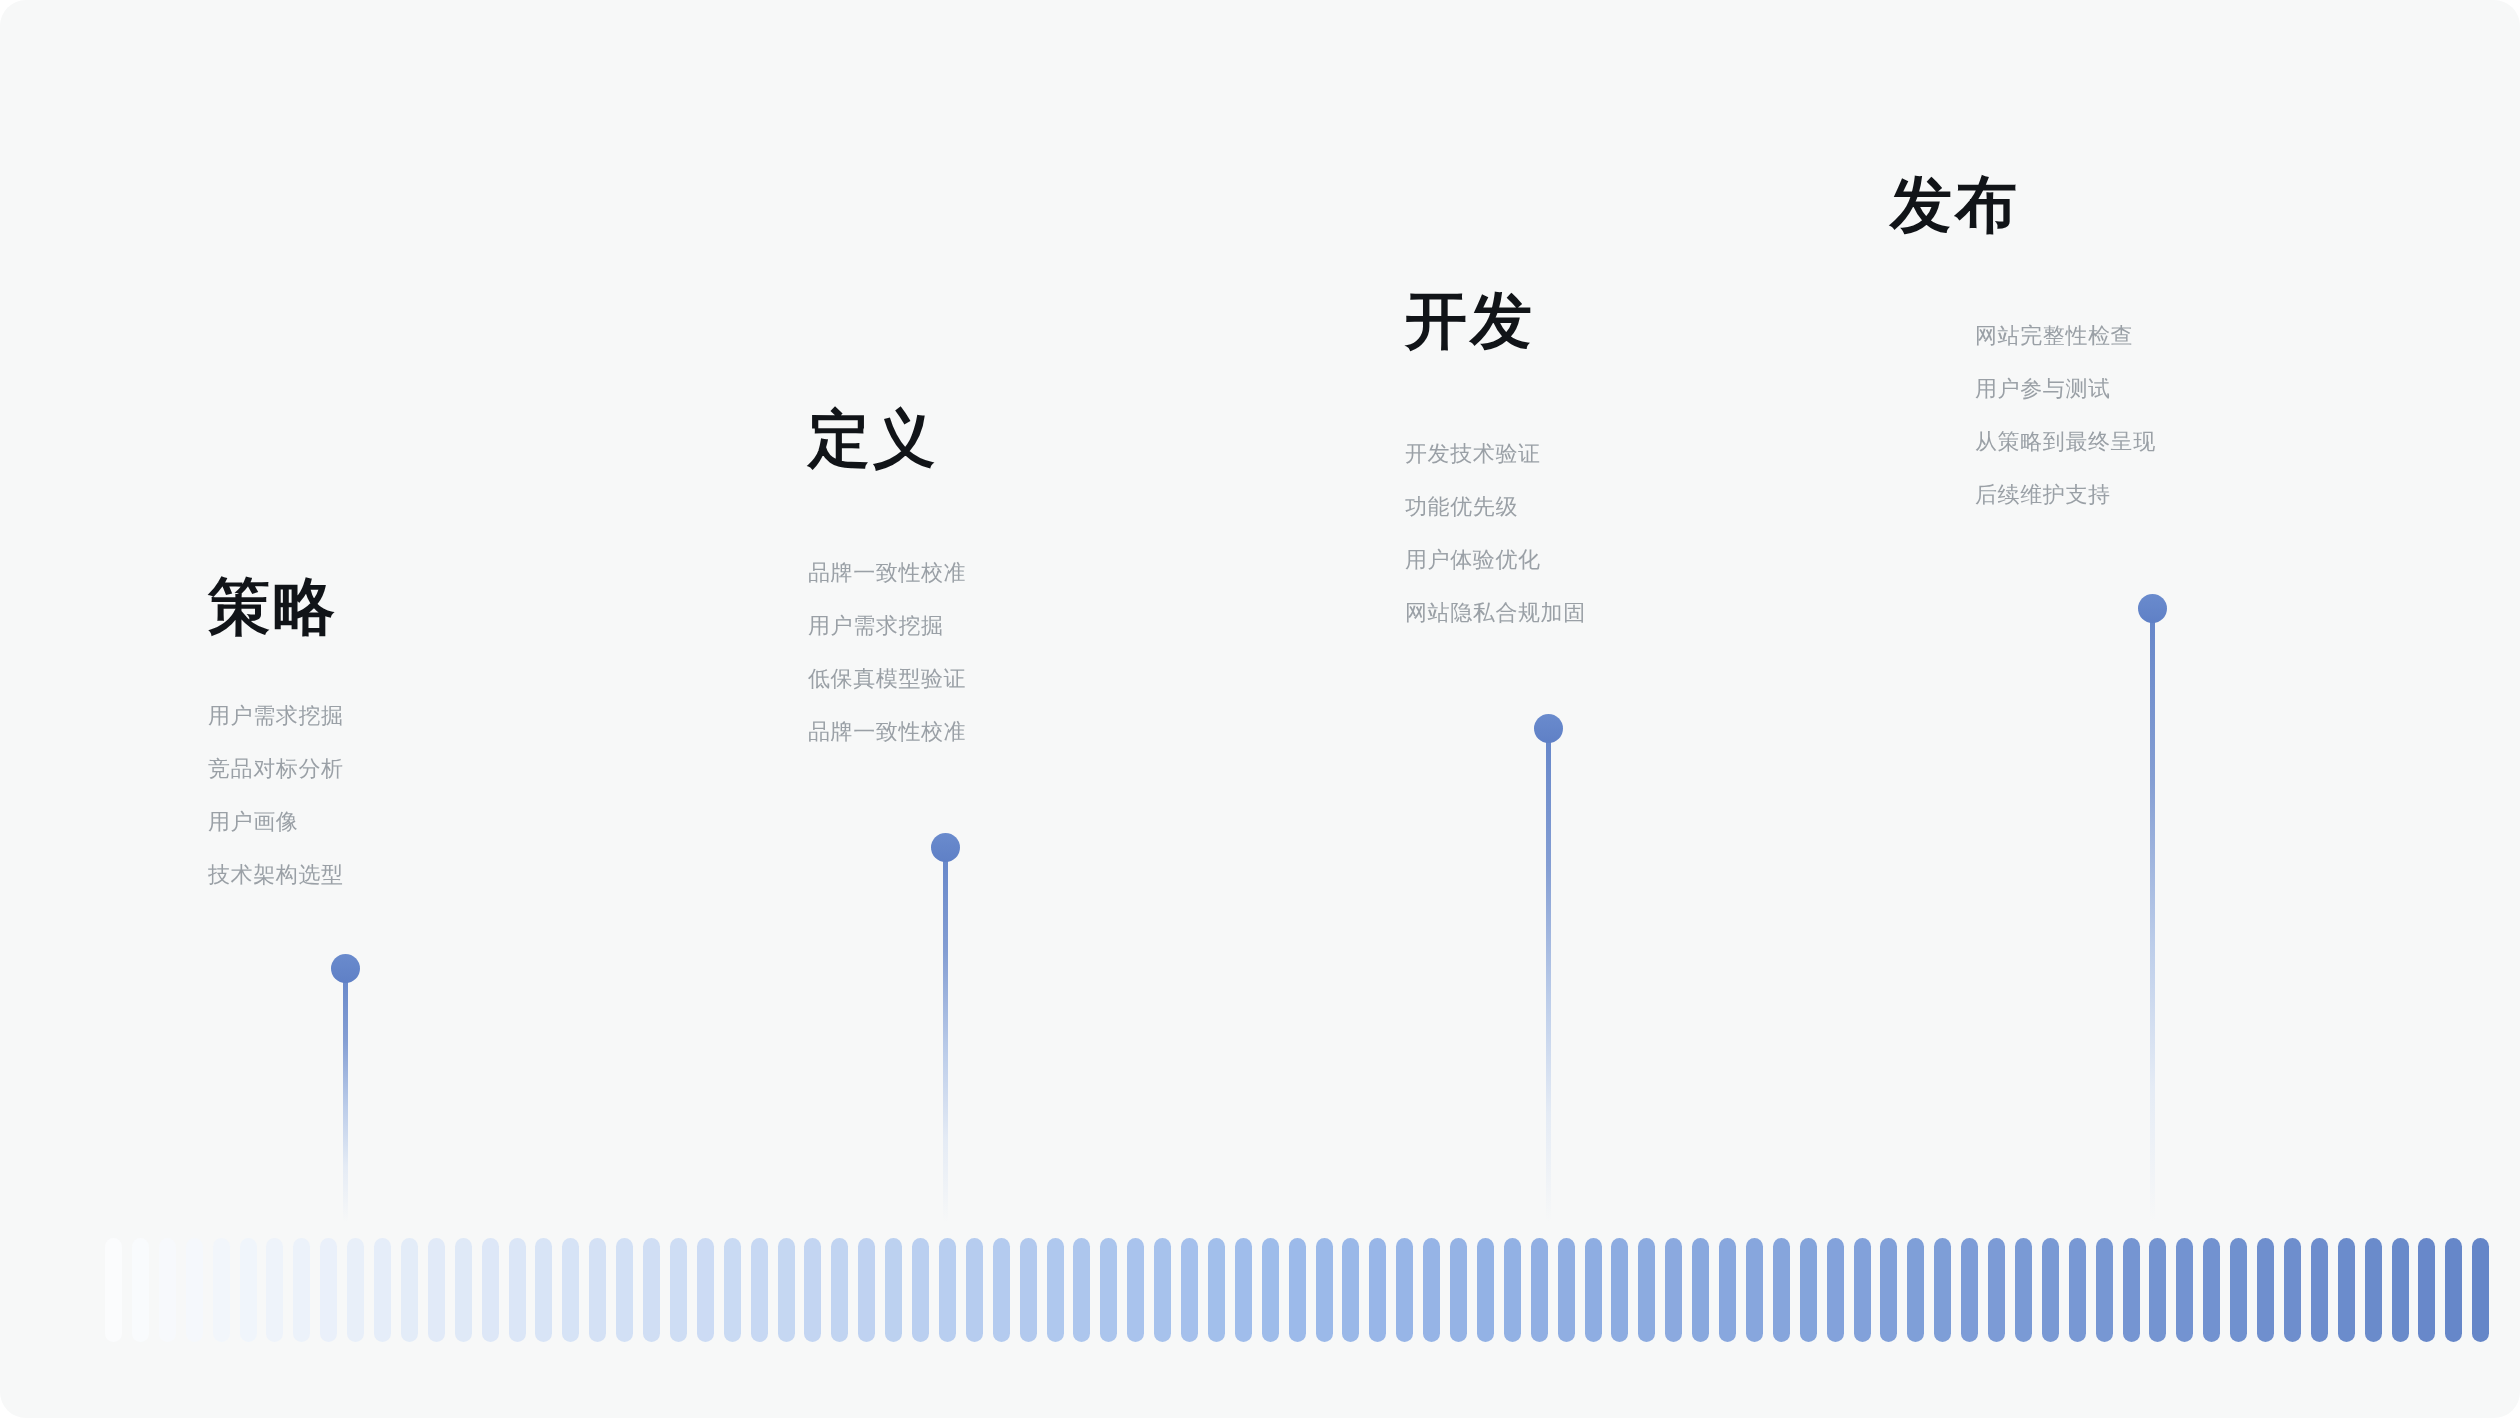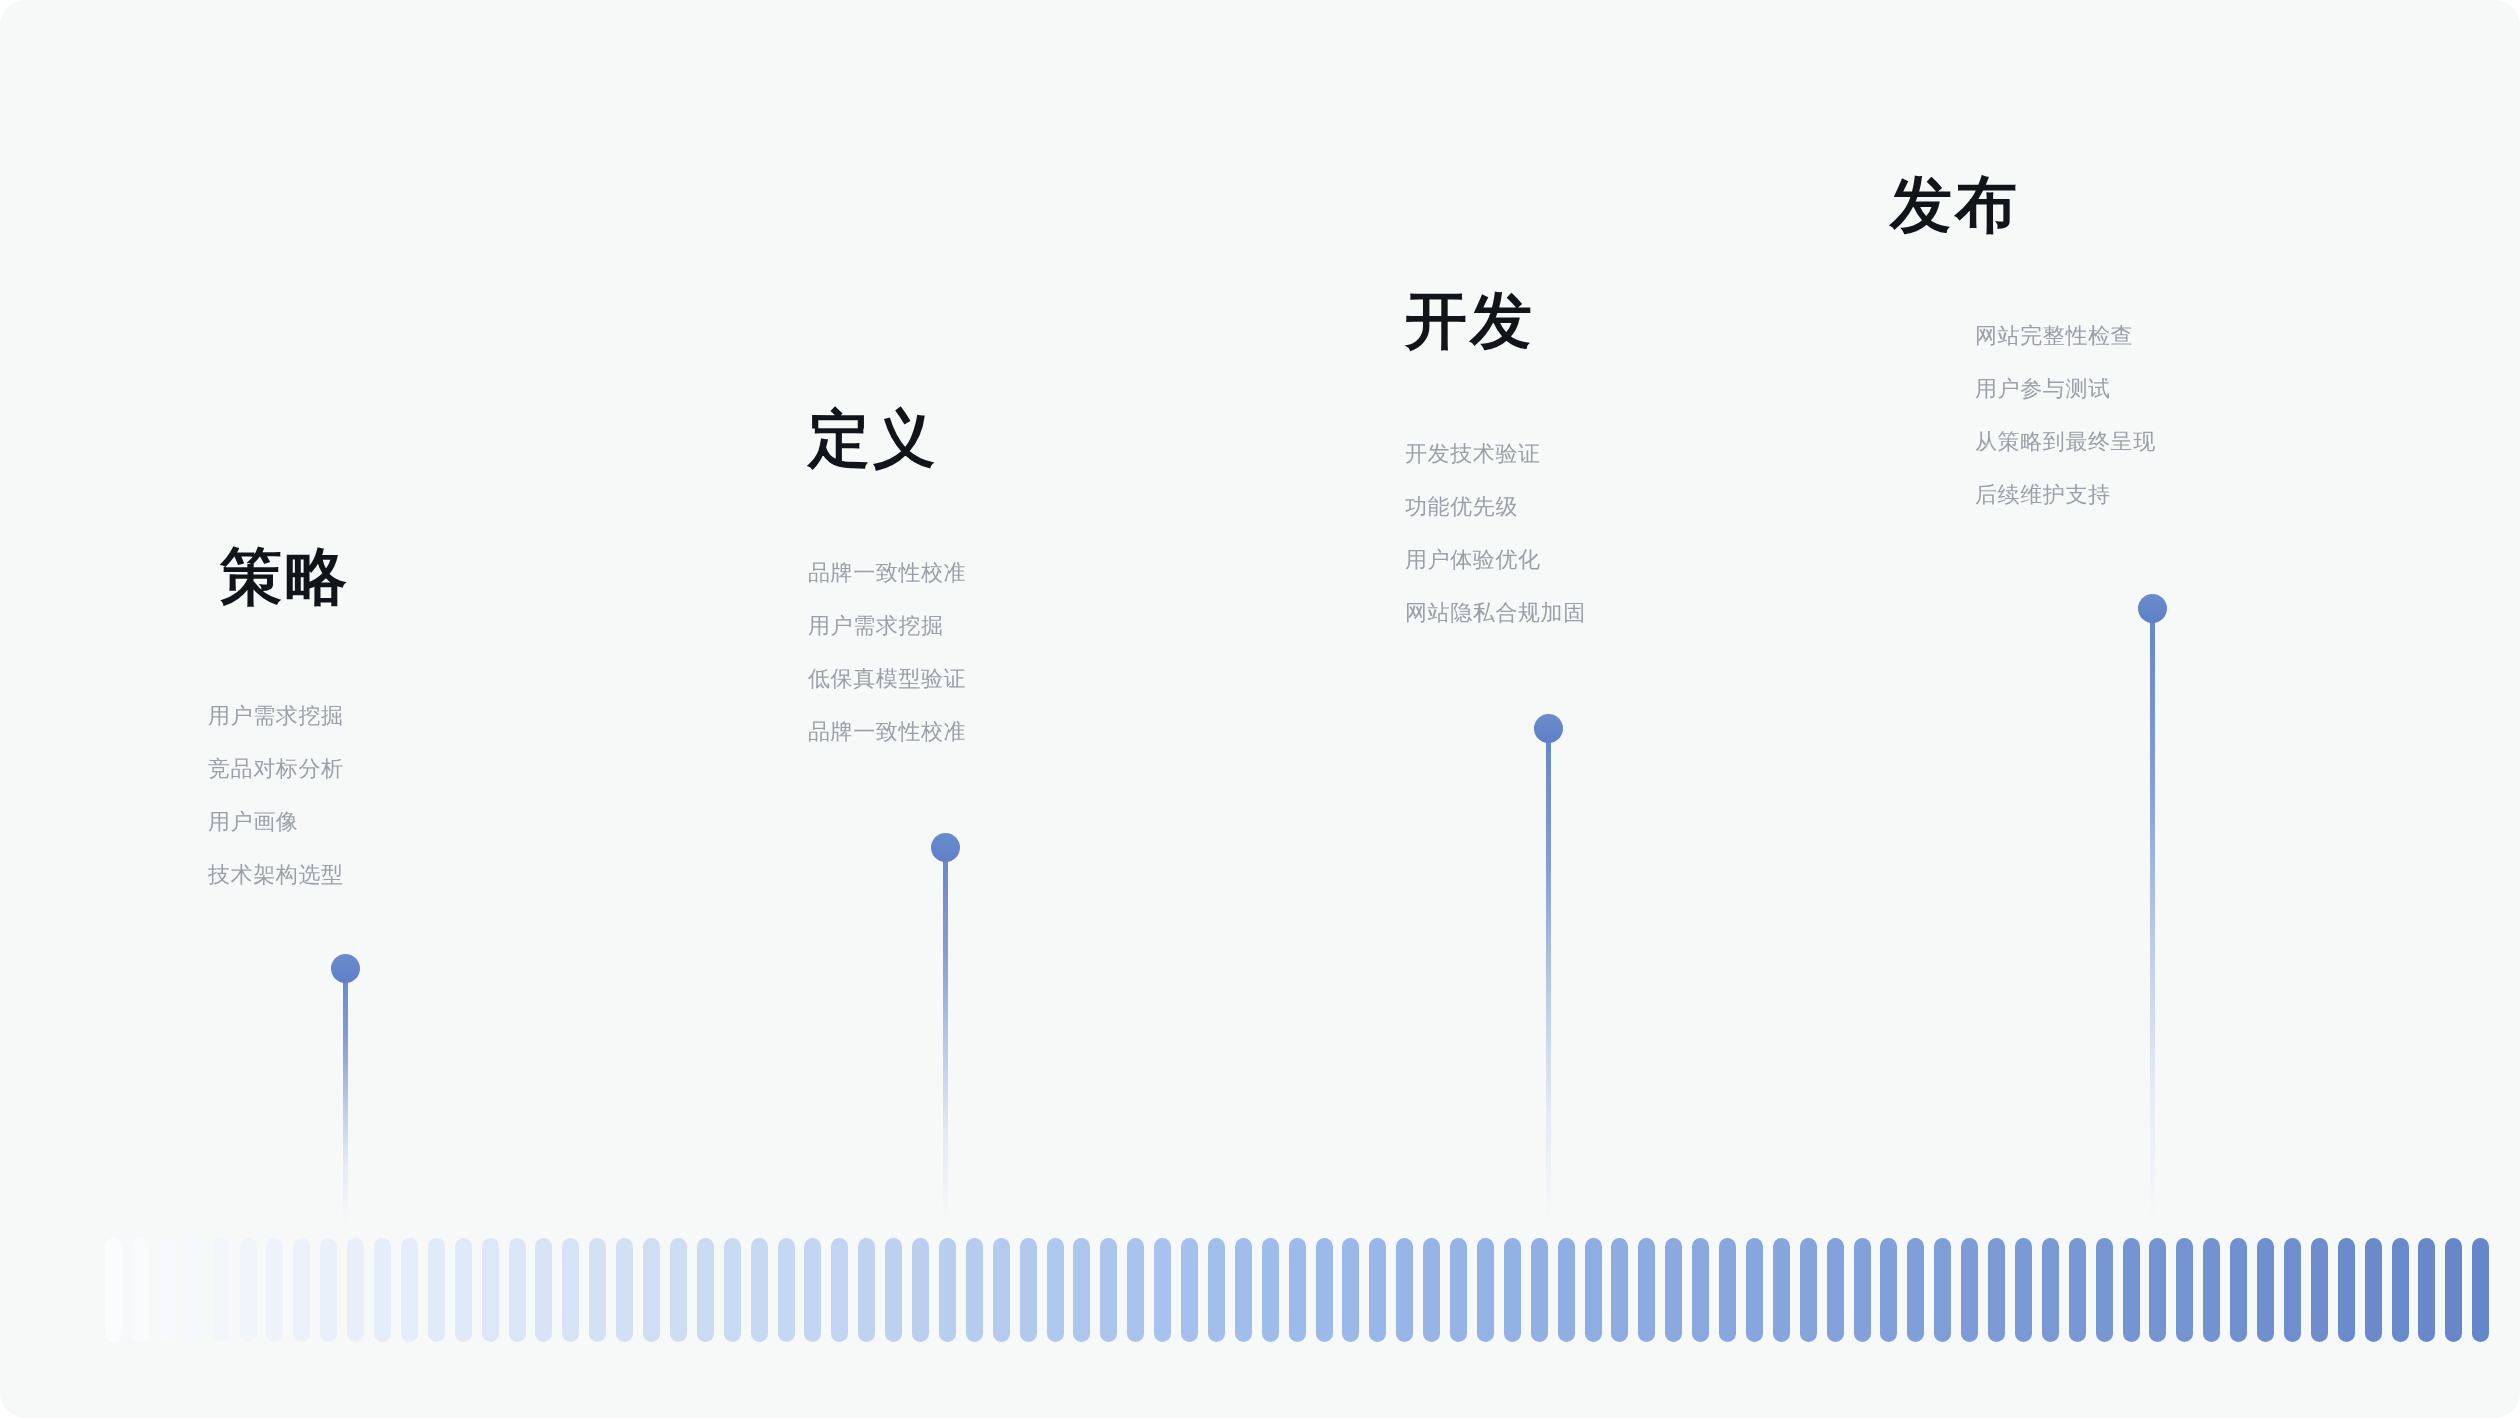--- a/index.html
+++ b/index.html
@@ -188,21 +188,21 @@
       <div class="bar" style="left: 2310.8px; height: 104px; background: rgb(109, 141, 205);"></div>
       <div class="bar" style="left: 2337.7px; height: 104px; background: rgb(107, 140, 204);"></div>
       <div class="bar" style="left: 2364.6px; height: 104px; background: rgb(106, 139, 203);"></div>
       <div class="bar" style="left: 2391.5px; height: 104px; background: rgb(105, 138, 202);"></div>
       <div class="bar" style="left: 2418.4px; height: 104px; background: rgb(104, 136, 202);"></div>
       <div class="bar" style="left: 2445.3px; height: 104px; background: rgb(102, 135, 201);"></div>
       <div class="bar" style="left: 2472.2px; height: 104px; background: rgb(101, 134, 200);"></div>
     </div>
 
   <div id="stages-layer">
-      <div class="stage-title" style="left: 208px; top: 546px; margin-left: 12px;">策略</div>
+      <div class="stage-title" style="left: 208px; top: 576px;">策略</div>
       <div class="stage-items" style="left: 208px; top: 705px;">
         <div class="stage-item">用户需求挖掘</div>
         <div class="stage-item">竞品对标分析</div>
         <div class="stage-item">用户画像</div>
         <div class="stage-item">技术架构选型</div>
       </div>
       <div class="stage-title" style="left: 808px; top: 408px;">定义</div>
       <div class="stage-items" style="left: 808px; top: 562px;">
         <div class="stage-item">品牌一致性校准</div>
         <div class="stage-item">用户需求挖掘</div>

